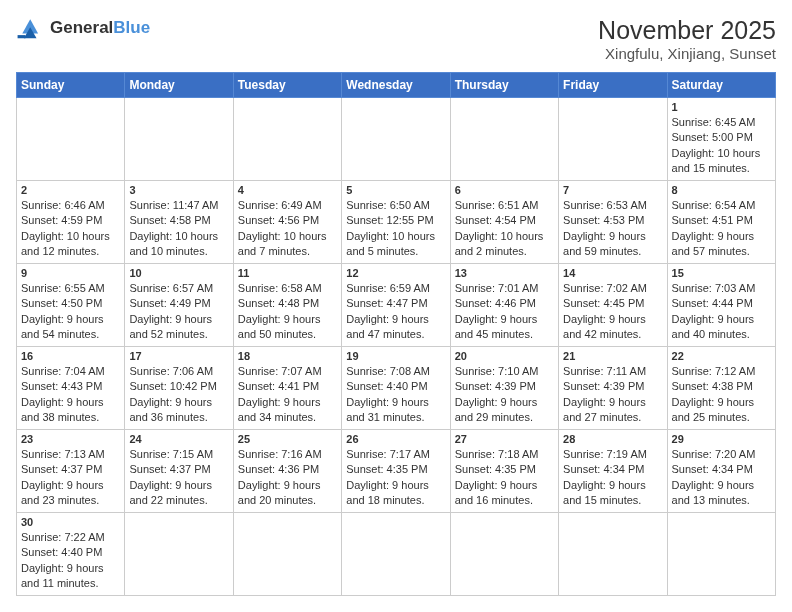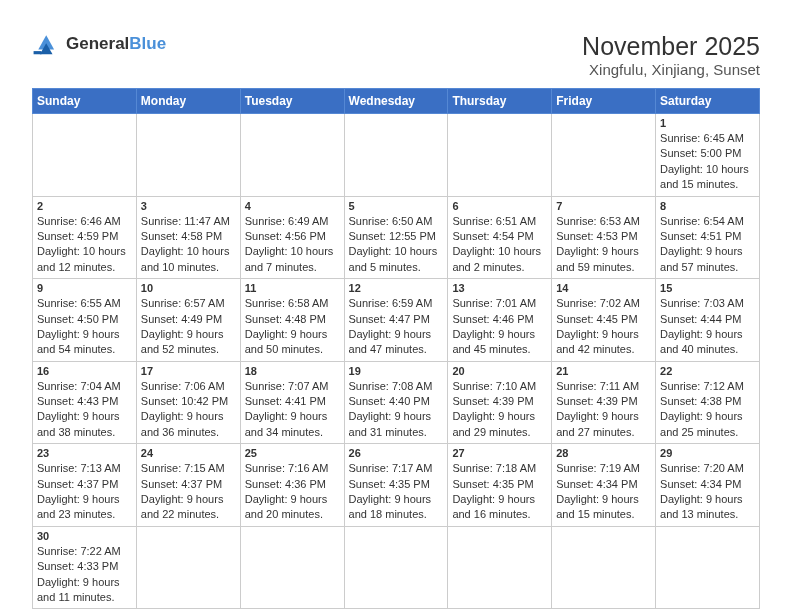--- a/index.html
+++ b/index.html
@@ -6,21 +6,21 @@
     body {
       font-family: Arial, sans-serif;
       background: #fff;
       width: 792px;
       height: 612px;
       overflow: hidden;
     }
     .page {
       width: 792px;
       height: 612px;
-      padding: 32px;
+      padding: 16px;
       display: flex;
       flex-direction: column;
     }
     .header {
       display: flex;
       justify-content: space-between;
       align-items: flex-start;
       margin-bottom: 10px;
     }
     .logo {
@@ -307,21 +307,21 @@
             <span class="day-number">29</span>
             <div class="day-info">Sunrise: 7:20 AM
 Sunset: 4:34 PM
 Daylight: 9 hours and 13 minutes.</div>
           </td>
         </tr>
         <tr>
           <td>
             <span class="day-number">30</span>
             <div class="day-info">Sunrise: 7:22 AM
-Sunset: 4:33 PM
+Sunset: 4:40 PM
 Daylight: 9 hours and 11 minutes.</div>
           </td>
           <td class="empty-cell"></td>
           <td class="empty-cell"></td>
           <td class="empty-cell"></td>
           <td class="empty-cell"></td>
           <td class="empty-cell"></td>
           <td class="empty-cell"></td>
         </tr>
       </tbody>

